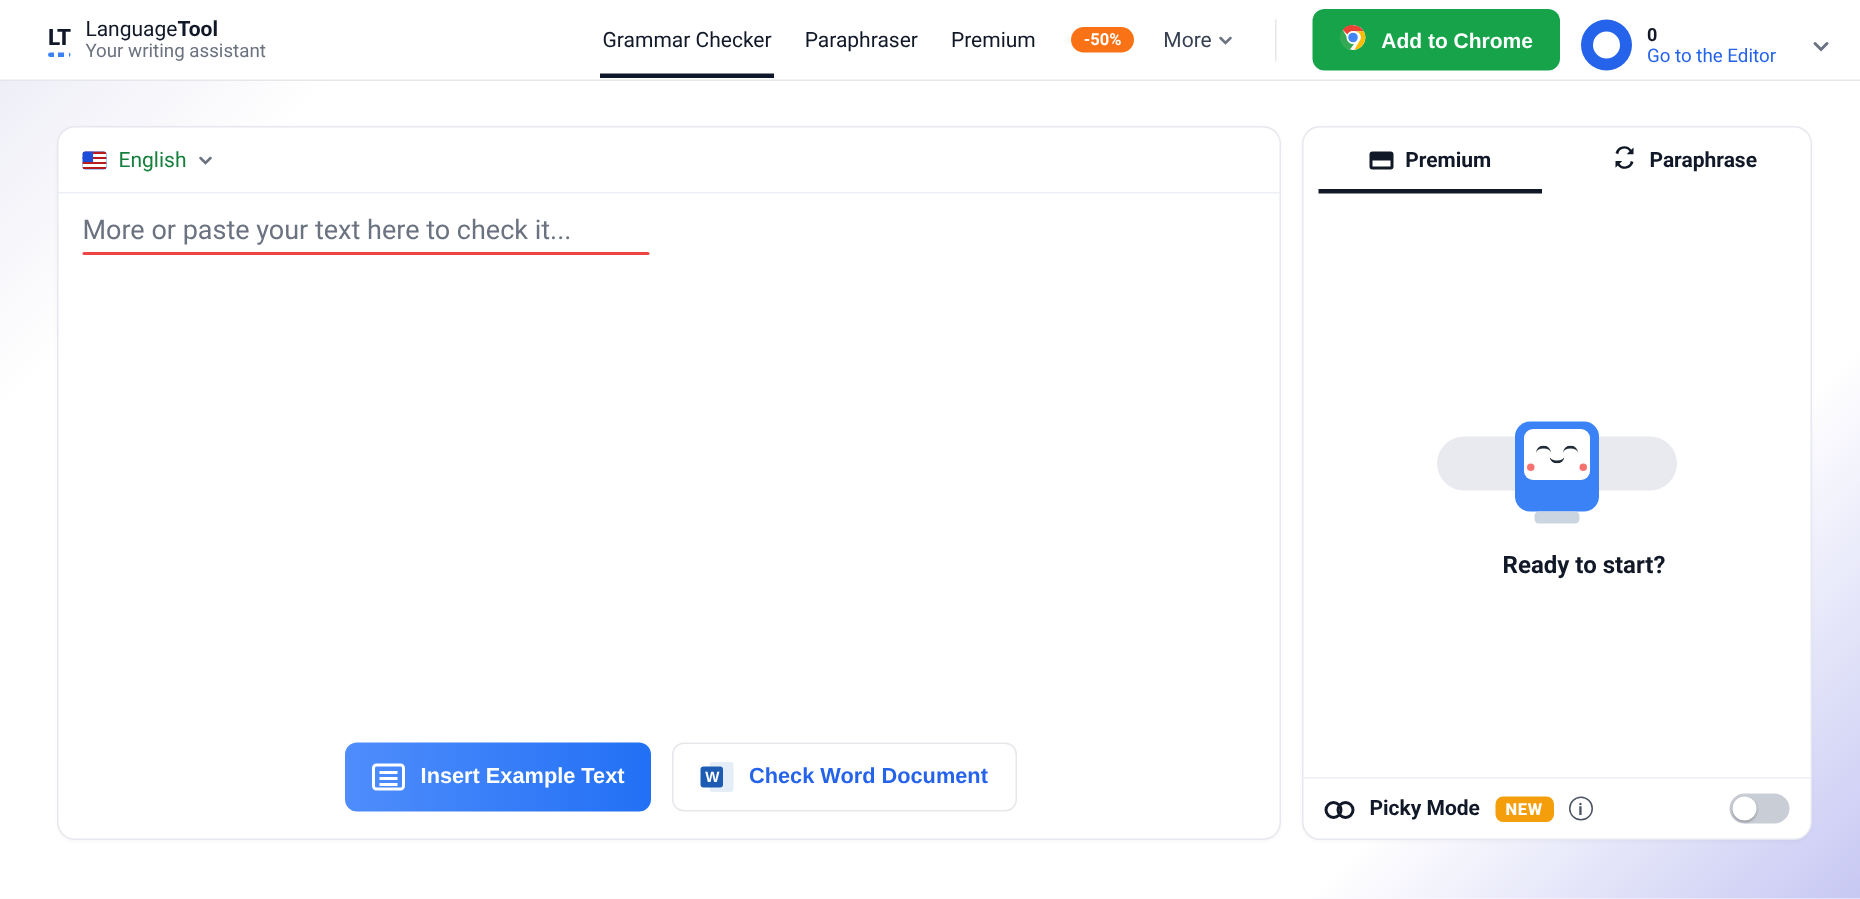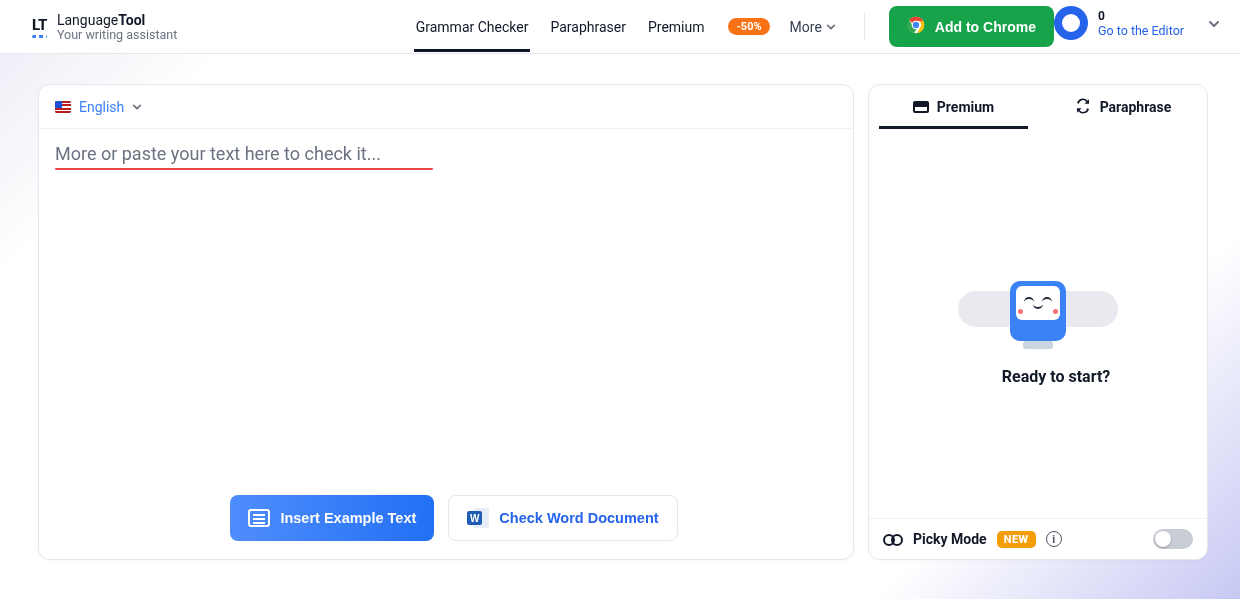--- a/index.html
+++ b/index.html
@@ -46,21 +46,21 @@
     .nav a { color: #111827; text-decoration: none; font-size: 14px; padding: 16px 2px; position: relative; cursor: pointer; }
     .nav a.active::after { content:""; position:absolute; left:0; right:0; bottom:-1px; height:3px; background:#0f172a; }
     .nav .premium { display:flex; align-items:center; gap:24px; }
     .discount-badge {
       background:#f97316; color:#fff; font-weight:700; font-size:11px;
       border-radius:999px; padding:2px 8px;
     }
     .more { display:flex; align-items:center; gap:4px; color:#374151; font-size:14px; cursor:pointer; }
     .divider { width:1px; height:28px; background:#e5e7eb; margin:0 10px; }
 
-    .header-right { display:flex; align-items:flex-start; margin-left:14px; }
+    .header-right { display:flex; align-items:flex-end; gap:14px; margin-left:14px; }
     .add-chrome {
       background:#16a34a; color:#fff; font-weight:700; font-size:14px;
       border:none; border-radius:8px; padding:10px 18px; display:flex; align-items:center; gap:10px; cursor:pointer;
     }
     .profile { display:flex; align-items:center; gap:10px; cursor:pointer; }
     .avatar {
       width:34px; height:34px; border-radius:50%; background:#2563eb;
       display:flex; align-items:center; justify-content:center;
     }
     .avatar-inner { width:18px; height:18px; background:#fff; border-radius:50%; }
@@ -86,21 +86,21 @@
       flex:1;
       display:flex;
       flex-direction:column;
       height:476px;
       position:relative;
     }
     .editor-top {
       height:44px; border-bottom:1px solid #edf0f5;
       display:flex; align-items:center; padding:0 16px;
     }
-    .lang-select { display:flex; align-items:center; gap:8px; font-size:14px; color:#3b82f6; cursor:pointer; }
+    .lang-select { display:flex; align-items:center; gap:8px; font-size:14px; color:#15803d; cursor:pointer; }
     .flag {
       width:16px; height:12px; background:#2563eb; position:relative; border-radius:2px; overflow:hidden;
     }
     .flag::before { content:""; position:absolute; left:0; top:0; bottom:0; right:0;
       background:repeating-linear-gradient(#b91c1c 0 1.7px, #fff 1.7px 3.4px); }
     .flag::after { content:""; position:absolute; left:0; top:0; width:7px; height:7px; background:#1d4ed8; }
 
     .editor-body { flex:1; padding:14px 16px; }
     .placeholder-wrap { position:relative; display:inline-block; }
     .placeholder-text { color:#6b7280; font-size:18px; }

